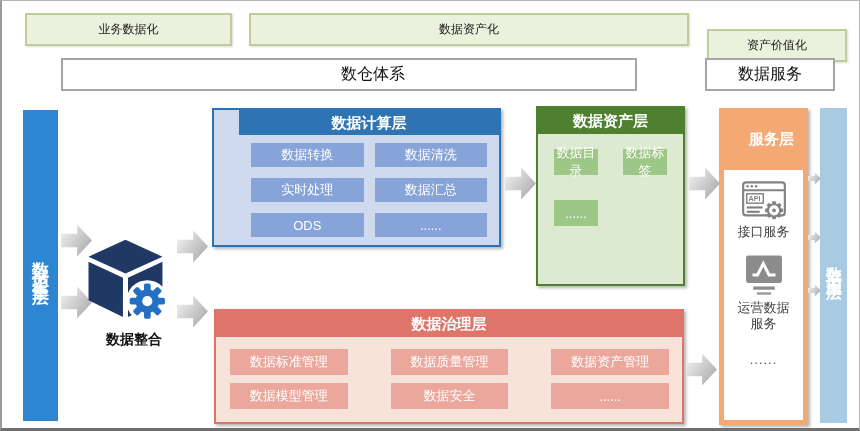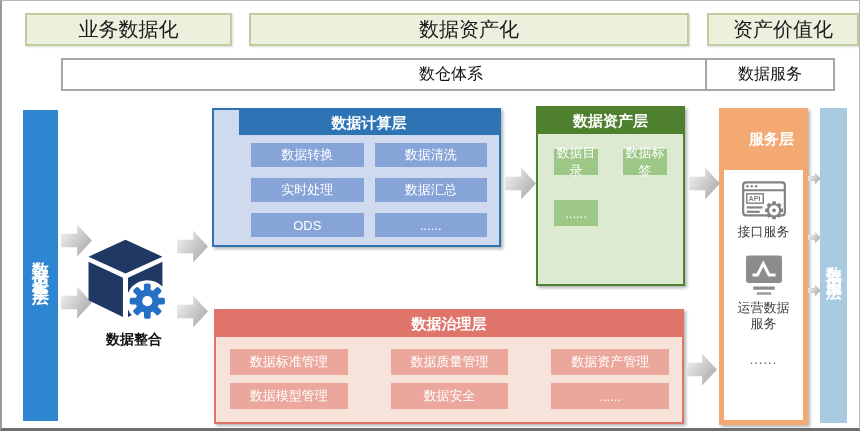--- a/index.html
+++ b/index.html
@@ -5,21 +5,21 @@
   html,body { margin:0; padding:0; background:#e8e8e8; font-family:"Liberation Sans","DejaVu Sans",sans-serif; }
   #canvas {
     position:relative; width:860px; height:431px; background:#fff;
     border-left:2px solid #9a9a9a; border-top:1px solid #b5b5b5; border-right:1px solid #b5b5b5;
     border-bottom:3px solid #6f6f6f; box-sizing:border-box; overflow:hidden;
   }
   .abs { position:absolute; box-sizing:border-box; }
   
   .top-box {
     background:#ebf1dd; border:2px solid #bfcc9e; color:#1a1a1a;
-    font-size:20px; display:flex; align-items:center; justify-content:center;
+    font-size:12px; display:flex; align-items:center; justify-content:center;
     box-shadow:1px 1px 2px rgba(0,0,0,.15);
   }
   .row2-box {
     background:#fff; border:2px solid #a6a6a6; color:#111;
     font-size:16px; display:flex; align-items:center; justify-content:center;
   }
   
   .vbar { display:flex; align-items:center; justify-content:center; }
   .vtext {
     writing-mode:vertical-rl; text-orientation:upright;
@@ -55,23 +55,23 @@
   .arrow.small { width:13px; height:13px; }
   .cube-caption { font-size:14px; font-weight:bold; color:#111; text-align:center; }
 </style>
 </head>
 <body>
 
 <div id="canvas">
 
   <div class="abs top-box" style="left:23px; top:12px; width:207px; height:33px;">业务数据化</div>
   <div class="abs top-box" style="left:247px; top:12px; width:440px; height:33px;">数据资产化</div>
-  <div class="abs top-box" style="left:705px; top:12px; width:152px; height:33px;">资产价值化</div>
+  <div class="abs top-box" style="left:705px; top:28px; width:140px; height:33px;">资产价值化</div>
 
-  <div class="abs row2-box" style="left:59px; top:57px; width:732px; height:33px;padding-left:48px;">数仓体系</div>
+  <div class="abs row2-box" style="left:59px; top:57px; width:576px; height:33px;padding-left:48px;">数仓体系</div>
   <div class="abs row2-box" style="left:703px; top:57px; width:130px; height:33px;">数据服务</div>
 
   <div class="abs vbar" style="left:21px; top:109px; width:35px; height:311px; background:#2e86d2;">
     <span class="vtext">数据采集层</span>
   </div>
 
   <div class="abs arrow big" style="left:59px; top:222px;"></div>
   <div class="abs arrow big" style="left:59px; top:284px;"></div>
 
   <svg class="abs" style="left:84px; top:235px; width:84px; height:90px;" viewBox="0 0 100 104">

